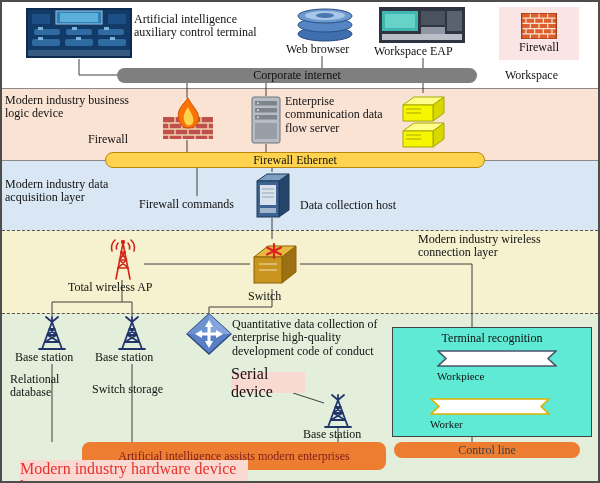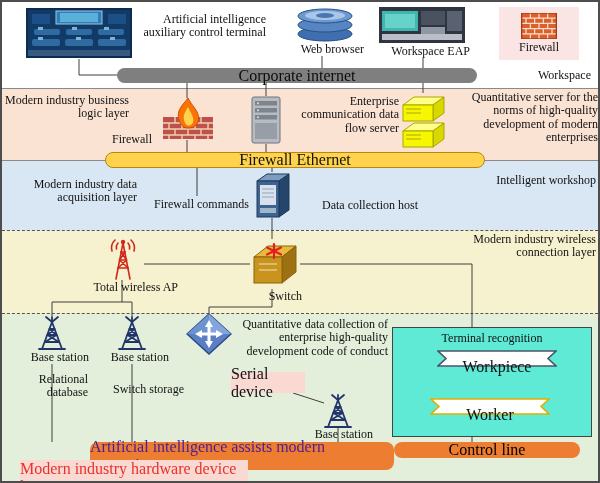--- a/index.html
+++ b/index.html
@@ -6,22 +6,22 @@
   body{background:#ffffff;font-family:"Liberation Serif","DejaVu Serif",serif;color:#111}
   .canvas{position:relative;width:600px;height:483px;background:#fff;border:2px solid #4d4d4d;overflow:hidden}
   .band{position:absolute;left:0;right:0;z-index:0}
   .band-top{top:0;height:86px;background:var(--band-top,#ffffff)}
   .band-business{top:86px;height:72px;background:var(--band-business,#fbe3d4);border-top:1px solid #8a8a8a}
   .band-acquisition{top:158px;height:70px;background:var(--band-acquisition,#d9e6f3);border-top:1px solid #8a8a8a}
   .band-wireless{top:228px;height:84px;background:var(--band-wireless,#f6f1cf);border-top:1px dashed #555;border-bottom:1px dashed #555}
   .band-hardware{top:312px;height:167px;background:var(--band-hardware,#e4efdb)}
   .wires{position:absolute;left:0;top:0;z-index:1}
   .item{position:absolute;z-index:2}
-  .txt{font-size:12px;line-height:1.12;text-align:right}
-  .bar{display:flex;align-items:center;justify-content:center;font-size:16px;border-radius:8px}
+  .txt{font-size:12px;line-height:1.12;text-align:left}
+  .bar{display:flex;align-items:center;justify-content:center;font-size:12px;border-radius:8px}
   .item svg{display:block}
 
   .img-control-room{left:24px;top:6px;width:106px;height:50px}
   .lbl-ai-terminal{left:132px;top:11px;width:132px}
   .icon-web-browser{left:292px;top:6px;width:62px;height:34px}
   .lbl-web-browser{left:284px;top:41px;width:78px}
   .img-eap{left:377px;top:5px;width:86px;height:36px}
   .lbl-eap{left:372px;top:43px;width:96px}
   .box-firewall-top{left:497px;top:5px;width:80px;height:53px;background:#fbe5e4;display:flex;flex-direction:column;align-items:center;justify-content:center;gap:2px}
   .icon-brick{width:38px;height:26px}
@@ -58,28 +58,28 @@
   .icon-diamond{left:184px;top:311px;width:46px;height:42px}
   .lbl-quant-collection{left:230px;top:316px;width:156px}
   .box-serial{left:229px;top:370px;width:74px;height:21px;background:var(--pink-box,#fbd9d3);display:flex;align-items:center;justify-content:center;font-size:16px}
   .icon-base3{left:317px;top:392px;width:38px;height:34px}
   .lbl-base3{left:301px;top:426px;width:70px}
 
   .box-terminal{left:390px;top:325px;width:200px;height:110px;background:#5eead4;border:1px solid #444}
   .lbl-terminal-title{position:absolute;left:0;top:3px;width:100%;text-align:center;font-size:12px}
   .ribbon{position:absolute;width:120px;height:17px}
   .ribbon svg{position:absolute;left:0;top:0;width:100%;height:100%}
-  .ribbon span{position:absolute;left:0;top:8px;width:100%;text-align:center;line-height:17px;font-size:16px}
+  .ribbon span{position:absolute;left:0;top:18px;width:100%;text-align:left;line-height:17px;font-size:11px}
   .ribbon-workpiece{left:44px;top:22px}
   .ribbon-actuator{left:30px;top:46px}
   .ribbon-worker{left:37px;top:70px}
   .ribbon-actuator span{color:#d42a2a}
 
-  .bar-ai{left:88px;top:440px;width:304px;height:28px;background:var(--bar-orange,#ed7d31);color:#4c1d95}
-  .bar-control{left:392px;top:440px;width:186px;height:16px;background:var(--bar-orange,#ed7d31);color:#000000}
+  .bar-ai{left:80px;top:440px;width:304px;height:28px;background:var(--bar-orange,#ed7d31);color:#7f1d1d}
+  .bar-control{left:392px;top:440px;width:186px;height:16px;background:var(--bar-orange,#ed7d31);color:#404040}
   .box-hw-label{left:18px;top:458px;width:228px;height:36px;background:var(--pink-box,#fbd9d3);color:var(--red-text,#e8312a);display:flex;align-items:center;justify-content:center;font-size:16px}
 </style>
 </head>
 <body>
 
 <div class="canvas">
 
   <div class="band band-top"></div>
   <div class="band band-business"></div>
   <div class="band band-acquisition"></div>
@@ -196,21 +196,21 @@
         </g>
         <rect width="40" height="30" fill="none" stroke="#a03c14" stroke-width="1.5"></rect>
       </svg>
     </div>
     <div class="txt">Firewall</div>
   </div>
 
   <div class="item bar bar-corporate">Corporate internet</div>
   <div class="item txt lbl-workspace">Workspace</div>
 
-  <div class="item txt lbl-business-title">Modern industry business logic layer</div>
+  <div class="item txt lbl-business-title">Modern industry business logic device</div>
   <div class="item txt lbl-firewall2">Firewall</div>
 
   <div class="item icon-fire">
     <svg viewBox="0 0 52 42" width="100%" height="100%">
       <rect x="1" y="19" width="50" height="22" fill="#c0504d"></rect>
       <g stroke="#ecd3ab" stroke-width="1.4">
         <line x1="1" y1="25" x2="51" y2="25"></line>
           <line x1="1" y1="31" x2="51" y2="31"></line>
           <line x1="1" y1="37" x2="51" y2="37"></line>
         <line x1="13" y1="19" x2="13" y2="25"></line>
@@ -258,21 +258,20 @@
         <rect x="4" y="38" width="30" height="16" fill="#f6f600"></rect>
       </g>
       <g stroke="#b8b800" stroke-width="1.2">
         <line x1="7" y1="16" x2="22" y2="16"></line>
           <line x1="7" y1="20" x2="22" y2="20"></line>
         <line x1="7" y1="42" x2="22" y2="42"></line>
           <line x1="7" y1="46" x2="22" y2="46"></line>
       </g>
     </svg>
   </div>
-  <div class="item txt lbl-quant-server">Quantitative server for the norms of high-quality development of modern enterprises</div>
 
   <div class="item bar bar-ethernet">Firewall Ethernet</div>
 
   <div class="item txt lbl-acquisition-title">Modern industry data acquisition layer</div>
   <div class="item txt lbl-control-commands">Firewall commands</div>
 
   <div class="item icon-host">
     <svg viewBox="0 0 38 46" width="100%" height="100%">
       <polygon points="3,9 13,2 35,2 25,9" fill="#7d9dc2" stroke="#1f3a57" stroke-width="1"></polygon>
       <polygon points="25,9 35,2 35,38 25,45" fill="#26456b" stroke="#1f3a57" stroke-width="1"></polygon>
@@ -280,21 +279,20 @@
       <rect x="6" y="13" width="16" height="20" fill="#d9e2ec"></rect>
       <g stroke="#8fa6bd" stroke-width="1">
           <line x1="8" y1="17" x2="20" y2="17"></line>
           <line x1="8" y1="21" x2="20" y2="21"></line>
           <line x1="8" y1="25" x2="20" y2="25"></line>
         </g>
       <rect x="6" y="36" width="16" height="5" fill="#9fb6cd"></rect>
     </svg>
   </div>
   <div class="item txt lbl-host">Data collection host</div>
-  <div class="item txt lbl-intelligent-workshop">Intelligent workshop</div>
 
   <div class="item txt lbl-wireless-title">Modern industry wireless connection layer</div>
 
   <div class="item icon-ap">
     <svg viewBox="0 0 42 46" width="100%" height="100%">
       <g fill="none" stroke="#d22619" stroke-width="1.6" stroke-linecap="round">
         <path d="M14 45 L21 9 L28 45"></path>
         <path d="M16 34 H26 M17.5 26 H24.5 M19 18 H23"></path>
         <path d="M16 34 L24.5 26 M26 34 L17.5 26 M17.5 26 L23 18 M24.5 26 L19 18"></path>
         <path d="M13 6 A11 11 0 0 0 10 17"></path>

